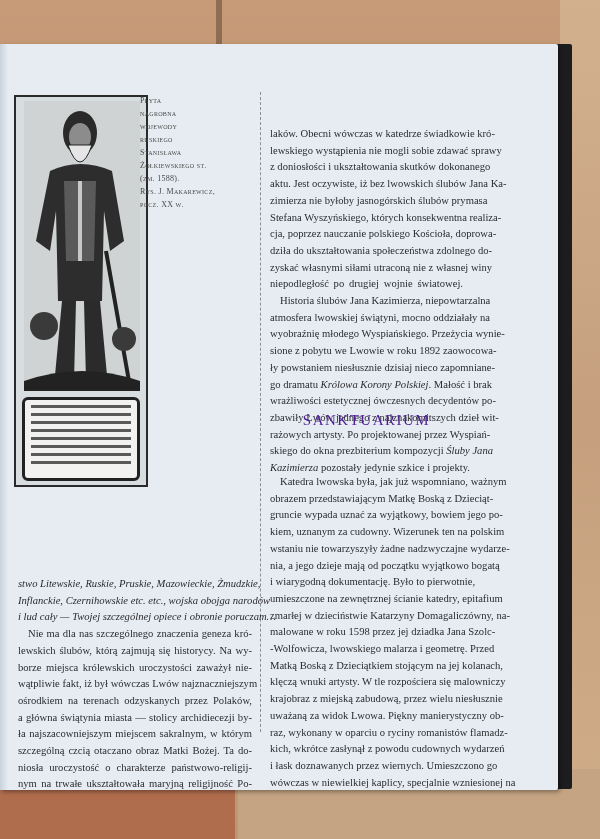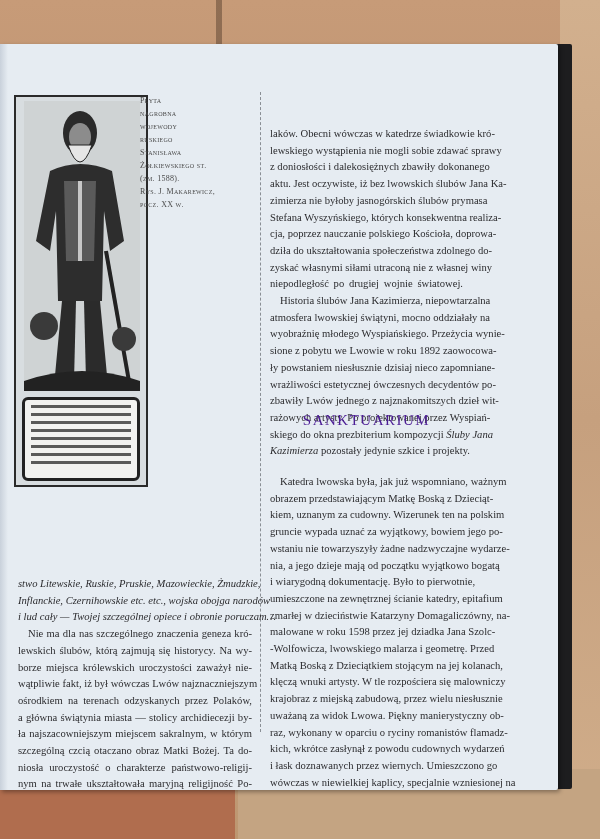--- a/index.html
+++ b/index.html
@@ -104,47 +104,48 @@
   <span class="ln">a główna świątynia miasta — stolicy archidiecezji by-</span>
   <span class="ln">ła najszacowniejszym miejscem sakralnym, w którym</span>
   <span class="ln">szczególną czcią otaczano obraz Matki Bożej. Ta do-</span>
   <span class="ln">niosła uroczystość o charakterze państwowo-religij-</span>
   <span class="ln">nym na trwałe ukształtowała maryjną religijność Po-</span>
 </div>
 
 <div class="col col-right">
   <span class="ln">laków. Obecni wówczas w katedrze świadkowie kró-</span>
   <span class="ln">lewskiego wystąpienia nie mogli sobie zdawać sprawy</span>
-  <span class="ln">z doniosłości i dalekosiężnych zbawiły dokonanego</span>
+  <span class="ln">z doniosłości i ukształtowania skutków dokonanego</span>
   <span class="ln">aktu. Jest oczywiste, iż bez lwowskich ślubów Jana Ka-</span>
   <span class="ln">zimierza nie byłoby jasnogórskich ślubów prymasa</span>
   <span class="ln">Stefana Wyszyńskiego, których konsekwentna realiza-</span>
   <span class="ln">cja, poprzez nauczanie polskiego Kościoła, doprowa-</span>
   <span class="ln">dziła do ukształtowania społeczeństwa zdolnego do-</span>
   <span class="ln">zyskać własnymi siłami utraconą nie z własnej winy</span>
   <span class="ln">niepodległość po drugiej wojnie światowej.</span>
   <span class="ln ind">Historia ślubów Jana Kazimierza, niepowtarzalna</span>
   <span class="ln">atmosfera lwowskiej świątyni, mocno oddziałały na</span>
   <span class="ln">wyobraźnię młodego Wyspiańskiego. Przeżycia wynie-</span>
   <span class="ln">sione z pobytu we Lwowie w roku 1892 zaowocowa-</span>
   <span class="ln">ły powstaniem niesłusznie dzisiaj nieco zapomniane-</span>
+  <span class="ln"><span>go dramatu </span><span class="it">Królowa Korony Polskiej</span><span>. Małość i brak</span></span>
   <span class="ln">wrażliwości estetycznej ówczesnych decydentów po-</span>
   <span class="ln">zbawiły Lwów jednego z najznakomitszych dzieł wit-</span>
   <span class="ln">rażowych artysty. Po projektowanej przez Wyspiań-</span>
   <span class="ln"><span>skiego do okna prezbiterium kompozycji </span><span class="it">Śluby Jana</span></span>
   <span class="ln last"><span class="it">Kazimierza</span><span> pozostały jedynie szkice i projekty.</span></span>
 </div>
 
 <div class="heading">SANKTUARIUM</div>
 
 <div class="col col-right" style="top:438px;">
   <span class="ln ind">Katedra lwowska była, jak już wspomniano, ważnym</span>
   <span class="ln">obrazem przedstawiającym Matkę Boską z Dzieciąt-</span>
+  <span class="ln">gruncie wypada uznać za wyjątkowy, bowiem jego po-</span>
   <span class="ln">kiem, uznanym za cudowny. Wizerunek ten na polskim</span>
-  <span class="ln">gruncie wypada uznać za wyjątkowy, bowiem jego po-</span>
   <span class="ln">wstaniu nie towarzyszyły żadne nadzwyczajne wydarze-</span>
   <span class="ln">nia, a jego dzieje mają od początku wyjątkowo bogatą</span>
   <span class="ln">i wiarygodną dokumentację. Było to pierwotnie,</span>
   <span class="ln">umieszczone na zewnętrznej ścianie katedry, epitafium</span>
   <span class="ln">zmarłej w dzieciństwie Katarzyny Domagaliczówny, na-</span>
   <span class="ln">malowane w roku 1598 przez jej dziadka Jana Szolc-</span>
   <span class="ln">-Wolfowicza, lwowskiego malarza i geometrę. Przed</span>
   <span class="ln">Matką Boską z Dzieciątkiem stojącym na jej kolanach,</span>
   <span class="ln">klęczą wnuki artysty. W tle rozpościera się malowniczy</span>
   <span class="ln">krajobraz z miejską zabudową, przez wielu niesłusznie</span>

